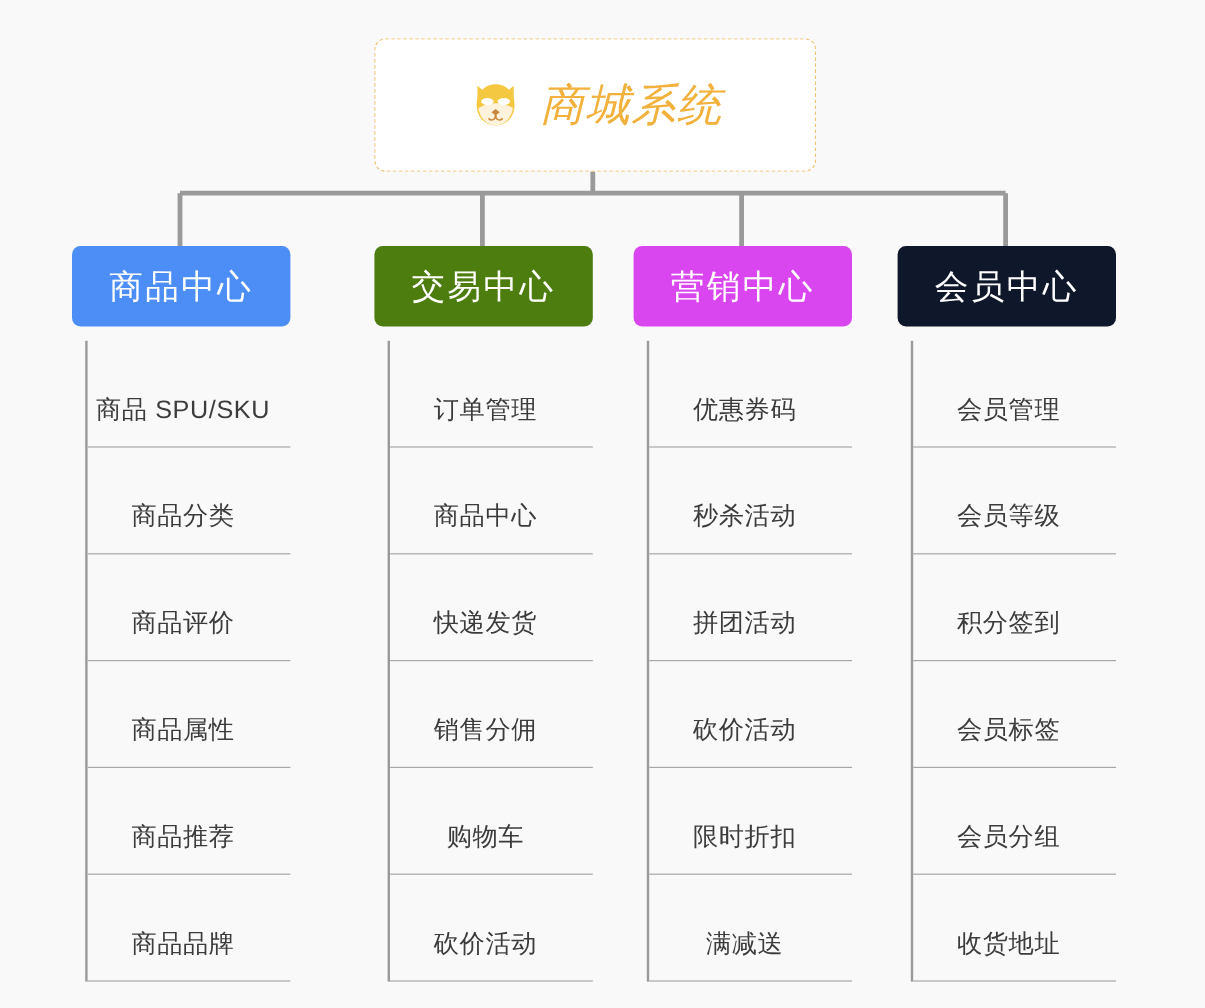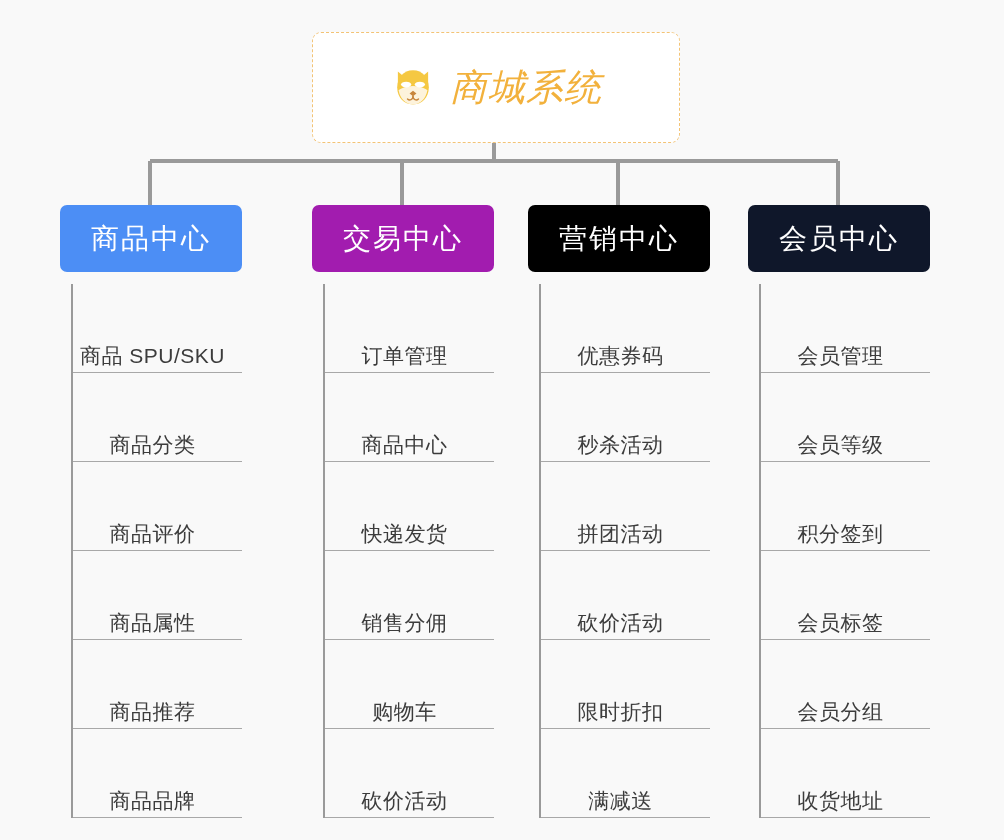--- a/index.html
+++ b/index.html
@@ -79,41 +79,41 @@
     border-radius: 7px;
     display: flex;
     align-items: center;
     justify-content: center;
     color: #ffffff;
     font-size: 28px;
     letter-spacing: 2px;
     box-sizing: border-box;
   }
   .col-0 .cat-header { background: #4c8ef5; }
-  .col-1 .cat-header { background: #a21caf; }
-  .col-2 .cat-header { background: #000000; }
+  .col-1 .cat-header { background: #4d7c0f; }
+  .col-2 .cat-header { background: #d946ef; }
   .col-3 .cat-header { background: #0f172a; }
 
   .leaf-list {
     margin: 0;
     padding: 0;
     list-style: none;
     position: relative;
     border-left: 2px solid #9a9a9a;
     margin-top: 12px;
     margin-left: 11px;
   }
   .leaf-item {
     height: 89px;
     box-sizing: border-box;
     border-bottom: 1px solid #a8a8a8;
     display: flex;
     align-items: flex-end;
     justify-content: center;
-    padding-bottom: 2px;
+    padding-bottom: 17px;
     padding-left: 4px;
     padding-right: 14px;
     font-size: 21px;
     color: #3c3c3c;
     letter-spacing: 0.5px;
     white-space: nowrap;
   }
   .leaf-label {
     display: inline-block;
   }

